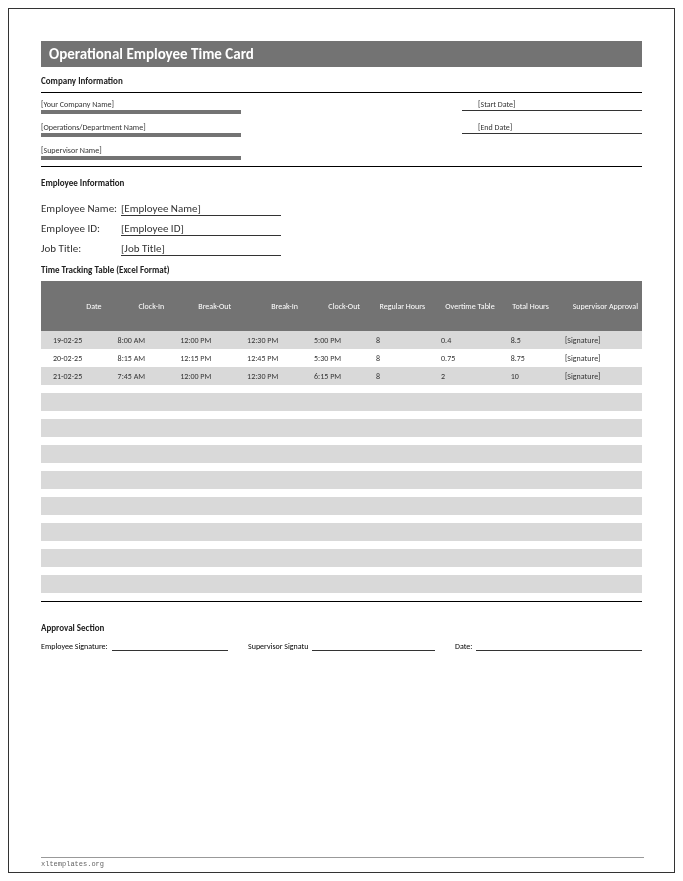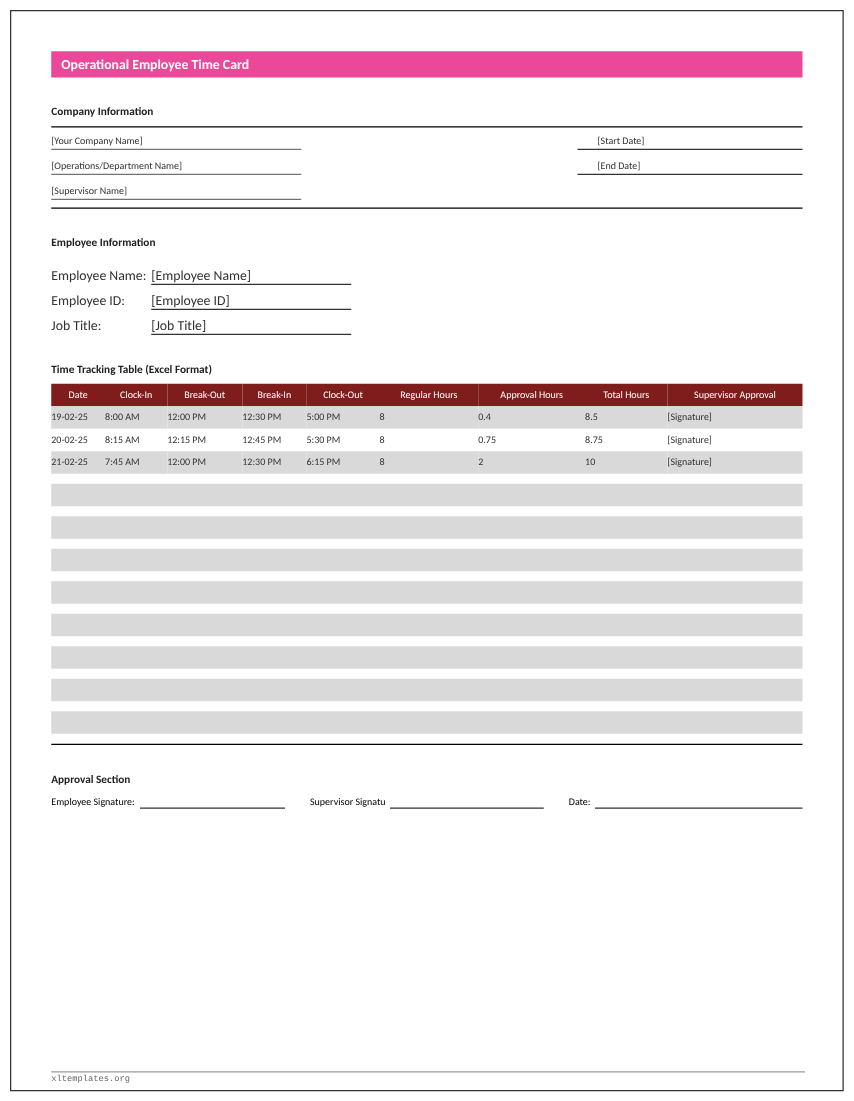--- a/index.html
+++ b/index.html
@@ -12,72 +12,72 @@
   }
   .page {
     border: 1px solid #333;
     margin: 8px;
     width: 667px;
     height: 865px;
     padding: 32px 32px 10px 32px;
     position: relative;
   }
   .title-bar {
-    background: #ec4899;
+    background: #737373;
     color: #fff;
     padding: 4px 8px;
-    font-size: 11px;
+    font-size: 15px;
     font-weight: bold;
     margin-bottom: 8px;
   }
   .section-head {
     font-size: 9px;
     font-weight: bold;
     color: #222;
     margin-bottom: 6px;
-    margin-top: 22px;
+    margin-top: 8px;
   }
   .hr-thick { border: none; border-top: 1.5px solid #000; margin: 6px 0 10px 0; }
   .hr-thin { border: none; border-top: 1px solid #000; margin: 4px 0; }
   .row2 { display: flex; }
   .col-l { flex: 1; }
   .col-r { width: 180px; }
   .field {
     font-size: 8px;
     color: #333;
-    border-bottom: 1px solid #737373;
+    border-bottom: 4px solid #737373;
     padding: 2px 0 1px 0;
     margin-bottom: 6px;
   }
   .field-r {
     font-size: 8px;
     color: #333;
     border-bottom: 1px solid #333;
     padding: 2px 0 1px 16px;
     margin-bottom: 6px;
   }
   .emp-row { display: flex; font-size: 11px; margin-bottom: 6px; }
   .emp-label { width: 80px; color: #333; }
   .emp-val { width: 160px; border-bottom: 1px solid #333; color: #333; }
   table.tt {
     width: 100%;
     border-collapse: collapse;
     font-size: 8px;
     margin-top: 4px;
   }
   table.tt thead th {
-    background: #7f1d1d;
+    background: #737373;
     color: #fff;
     font-weight: normal;
-    text-align: center;
-    padding: 4px 4px;
+    text-align: right;
+    padding: 20px 4px;
     font-size: 8px;
   }
   table.tt tbody td {
-    padding: 4px 0;
+    padding: 4px 12px;
     color: #333;
   }
   table.tt tbody tr.odd { background: #d9d9d9; }
   table.tt tbody tr.even { background: #fff; }
   .empty-rows { margin-top: 8px; }
   .empty-row { height: 18px; background: #d9d9d9; margin-bottom: 8px; }
   .approval { margin-top: 20px; }
   .sig-row { display: flex; font-size: 8px; margin-top: 8px; gap: 20px; }
   .sig-cell { flex: 1; display: flex; align-items: flex-end; }
   .sig-label { white-space: nowrap; margin-right: 4px; }
@@ -139,21 +139,21 @@
 
   <table class="tt">
     <thead>
       <tr>
         <th>Date</th>
         <th>Clock-In</th>
         <th>Break-Out</th>
         <th>Break-In</th>
         <th>Clock-Out</th>
         <th>Regular Hours</th>
-        <th>Approval Hours</th>
+        <th>Overtime Table</th>
         <th>Total Hours</th>
         <th>Supervisor Approval</th>
       </tr>
     </thead>
     <tbody id="tt-body">
         <tr class="odd">
           <td>19-02-25</td>
           <td>8:00 AM</td>
           <td>12:00 PM</td>
           <td>12:30 PM</td>

